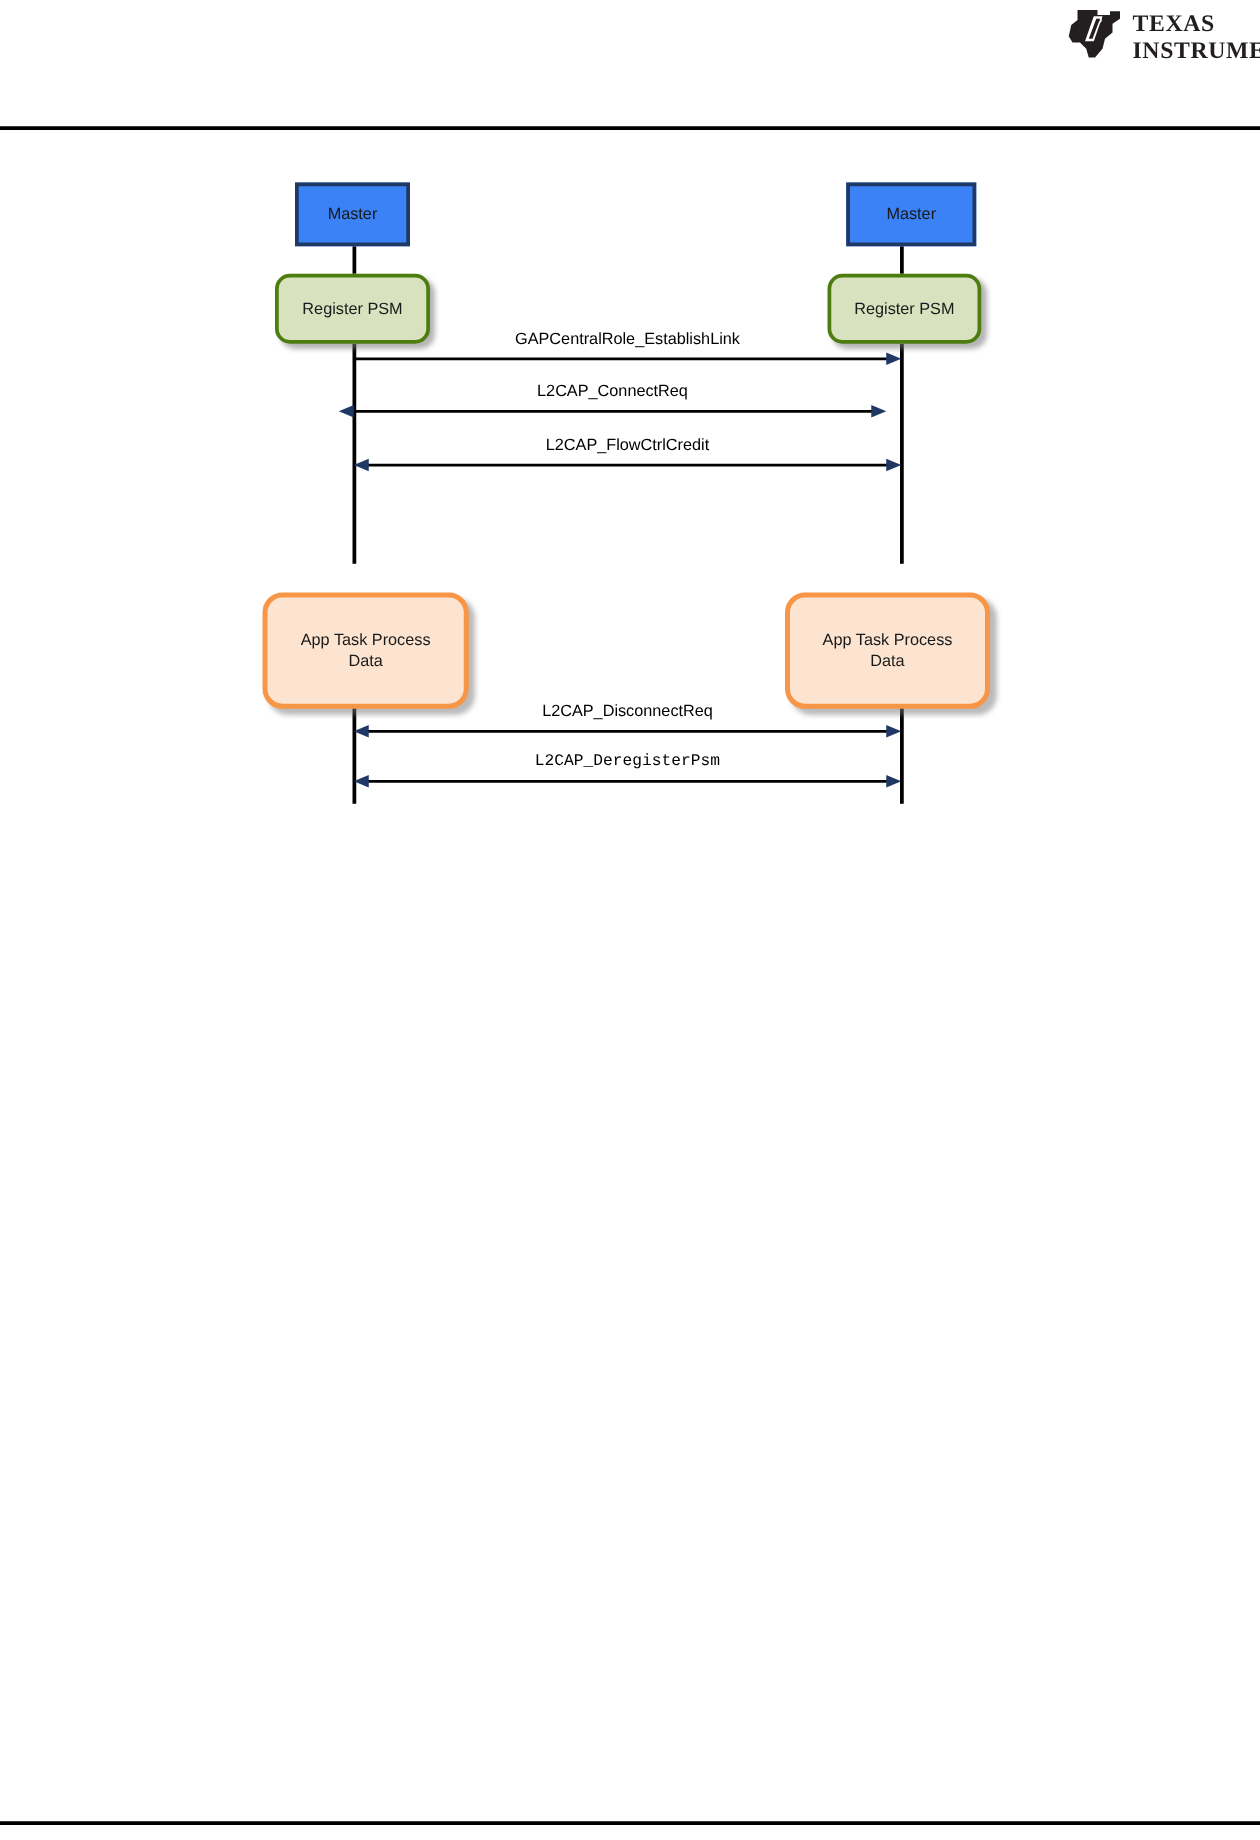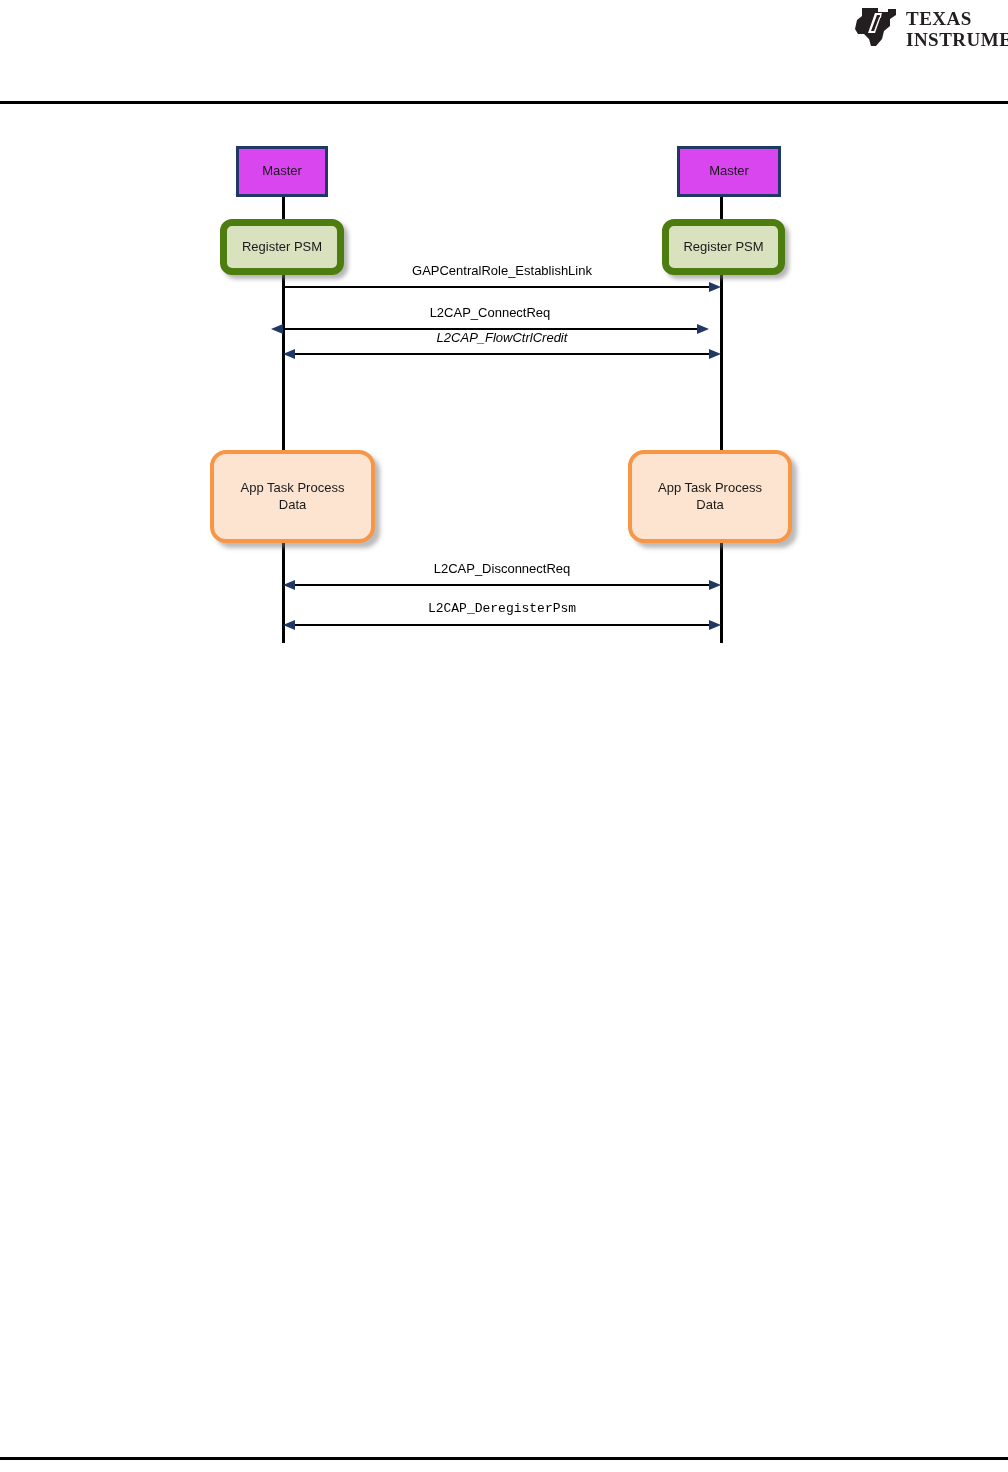--- a/index.html
+++ b/index.html
@@ -61,41 +61,42 @@
     text-align: center;
     line-height: 1.25;
   }
   .node-label {
     display: block;
     white-space: pre-line;
   }
 
   .actor-box {
     border: 3px solid #1f3864;
-    background: #d946ef;
+    background: #3b82f6;
     font-size: 13px;
     color: #1a1a1a;
   }
 
   .psm-box {
-    border: 7px solid #4d7c0f;
+    border: 3px solid #4d7c0f;
     background: #d9e2bf;
     border-radius: 12px;
     font-size: 13px;
     color: #1a1a1a;
     box-shadow: 4px 4px 4px rgba(120,120,120,0.55);
   }
 
   .task-box {
     border: 4px solid #f79646;
     background: #fce4d0;
     border-radius: 16px;
     font-size: 13px;
     color: #1a1a1a;
     box-shadow: 5px 5px 4px rgba(120,120,120,0.5);
+    margin-top: 24px;
   }
 
   
   .lifeline {
     position: absolute;
     width: 3px;
     background: #000000;
   }
 
   
@@ -192,21 +193,21 @@
 
   <div class="message" style="left:271px; top:195px; width:438px;">
     <span class="msg-label">L2CAP_ConnectReq</span>
     <svg width="438" height="12" viewBox="0 0 438 12">
       <line x1="8" y1="6" x2="430" y2="6" stroke="#000000" stroke-width="2.2"></line>
       <polygon points="0,6 12,1 12,11" fill="#1f3864"></polygon>
       <polygon points="438,6 426,1 426,11" fill="#1f3864"></polygon>
     </svg>
   </div>
 
-  <div class="message" style="left:283px; top:220px; width:438px;font-style:italic;">
+  <div class="message" style="left:283px; top:238px; width:438px;">
     <span class="msg-label">L2CAP_FlowCtrlCredit</span>
     <svg width="438" height="12" viewBox="0 0 438 12">
       <line x1="8" y1="6" x2="430" y2="6" stroke="#000000" stroke-width="2.2"></line>
       <polygon points="0,6 12,1 12,11" fill="#1f3864"></polygon>
       <polygon points="438,6 426,1 426,11" fill="#1f3864"></polygon>
     </svg>
   </div>
 
 
   <div class="message" style="left:283px; top:451px; width:438px;text-decoration:underline;">

